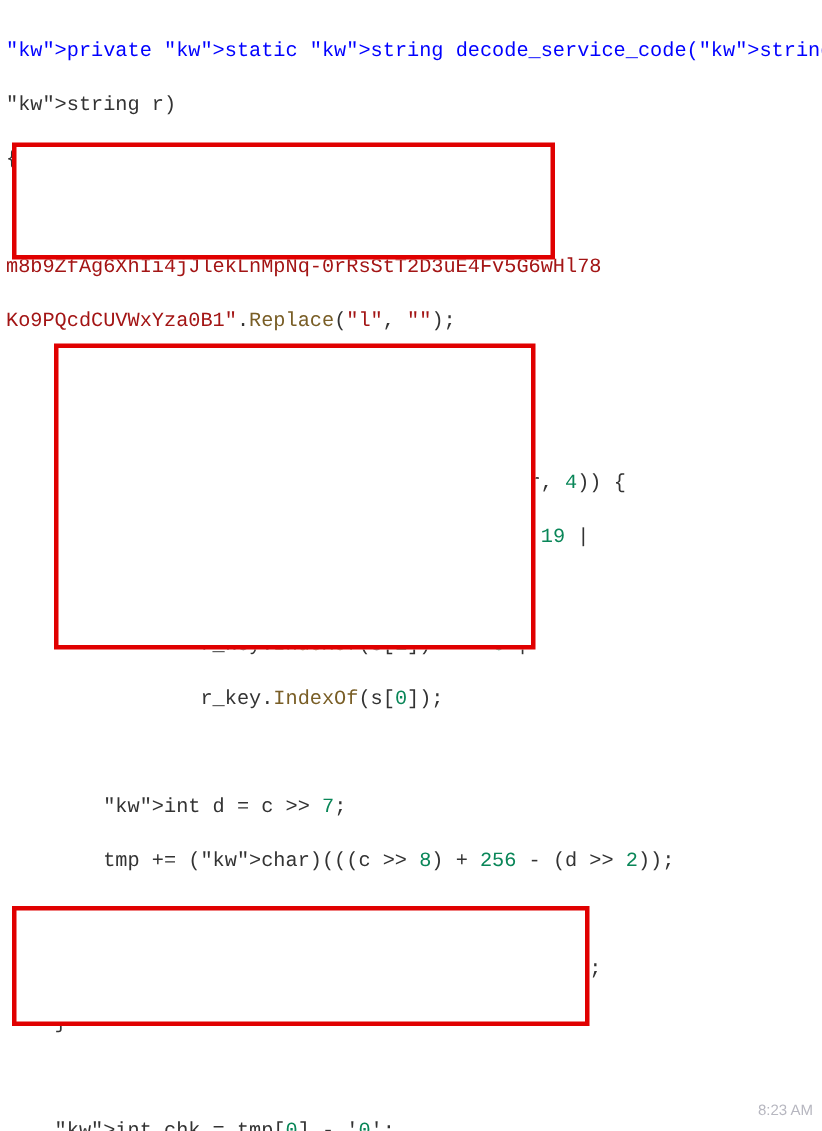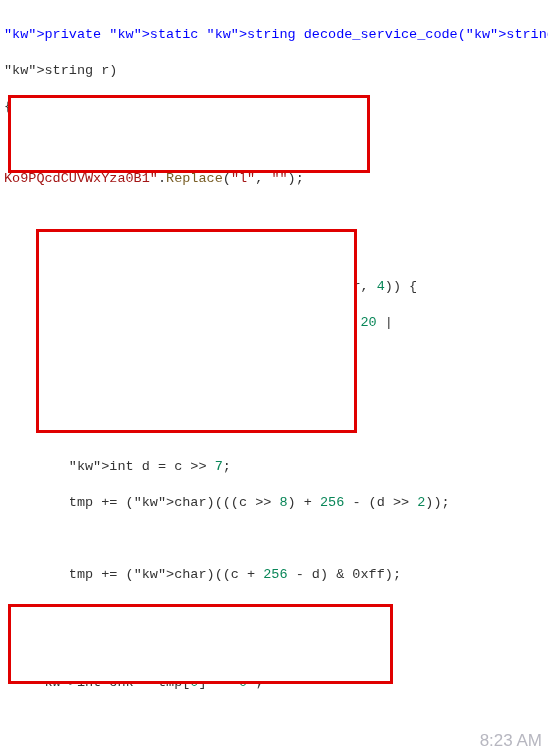--- a/index.html
+++ b/index.html
@@ -32,39 +32,41 @@
       position: absolute;
       border: 3px solid #e00000;
       background: #ffffff;
       z-index: 10;
     }
     .timestamp {
       position: absolute;
       right: 6px;
       bottom: 4px;
       font-family: 'Segoe UI', Arial, sans-serif;
-      font-size: 17px;
+      font-size: 10px;
       color: #b7b7c0;
     }
   </style>
 </head>
 <body>
 
 <div class="code-container">
 <span class="line"><span class="kw"><span class="&lt;span">"kw"</span>&gt;private <span class="&lt;span">"kw"</span>&gt;static <span class="&lt;span">"kw"</span>&gt;string decode_service_code(<span class="&lt;span">"kw"</span>&gt;string svc, </span></span>
 <span class="line"><span><span class="&lt;span">"kw"</span>&gt;string r)</span></span>
 <span class="line"><span>{</span></span>
 <span class="line"><span>    <span class="&lt;span">"kw"</span>&gt;const <span class="&lt;span">"kw"</span>&gt;string r_key = </span><span class="str">"yL/</span></span>
+<span class="line"><span class="str">m8b9ZfAg6XhIi4jJlekLnMpNq-0rRsStT2D3uE4Fv5G6wHl78</span></span>
 <span class="line"><span class="str">Ko9PQcdCUVWxYza0B1"</span><span>.<span class="method">Replace</span>(<span class="str">"l"</span>, <span class="str">""</span>);</span></span>
 <span class="line"><span></span>&nbsp;</span>
 <span class="line"><span>    <span class="&lt;span">"kw"</span>&gt;string tmp = <span class="str">""</span>;</span></span>
 <span class="line"><span>    <span class="&lt;span">"kw"</span>&gt;foreach (<span class="&lt;span">"kw"</span>&gt;var s <span class="&lt;span">"kw"</span>&gt;in <span class="method">Split</span>(r, <span class="num">4</span>)) {</span></span>
-<span class="line"><span>        <span class="&lt;span">"kw"</span>&gt;int c = r_key.<span class="method">IndexOf</span>(s[<span class="num">3</span>]) &lt;&lt; <span class="num">20</span> |</span></span>
+<span class="line"><span>        <span class="&lt;span">"kw"</span>&gt;int c = r_key.<span class="method">IndexOf</span>(s[<span class="num">3</span>]) &lt;&lt; <span class="num">19</span> |</span></span>
 <span class="line"><span>                r_key.<span class="method">IndexOf</span>(s[<span class="num">2</span>]) &lt;&lt; <span class="num">12</span> |</span></span>
 <span class="line"><span>                r_key.<span class="method">IndexOf</span>(s[<span class="num">1</span>]) &lt;&lt;  <span class="num">6</span> |</span></span>
+<span class="line"><span>                r_key.<span class="method">IndexOf</span>(s[<span class="num">0</span>]);</span></span>
 <span class="line"><span></span>&nbsp;</span>
 <span class="line"><span>        <span class="&lt;span">"kw"</span>&gt;int d = c &gt;&gt; <span class="num">7</span>;</span></span>
 <span class="line"><span>        tmp += (<span class="&lt;span">"kw"</span>&gt;char)(((c &gt;&gt; <span class="num">8</span>) + <span class="num">256</span> - </span><span>(d &gt;&gt; <span class="num">2</span>));</span></span>
 <span class="line"><span></span>&nbsp;</span>
 <span class="line"><span>        tmp += (<span class="&lt;span">"kw"</span>&gt;char)((c + <span class="num">256</span> - d) &amp; 0xff</span><span>);</span></span>
 <span class="line"><span>    }</span></span>
 <span class="line"><span></span>&nbsp;</span>
 <span class="line"><span>    <span class="&lt;span">"kw"</span>&gt;int chk = tmp[<span class="num">0</span>] - '<span class="num">0</span>';</span></span>
 
 

